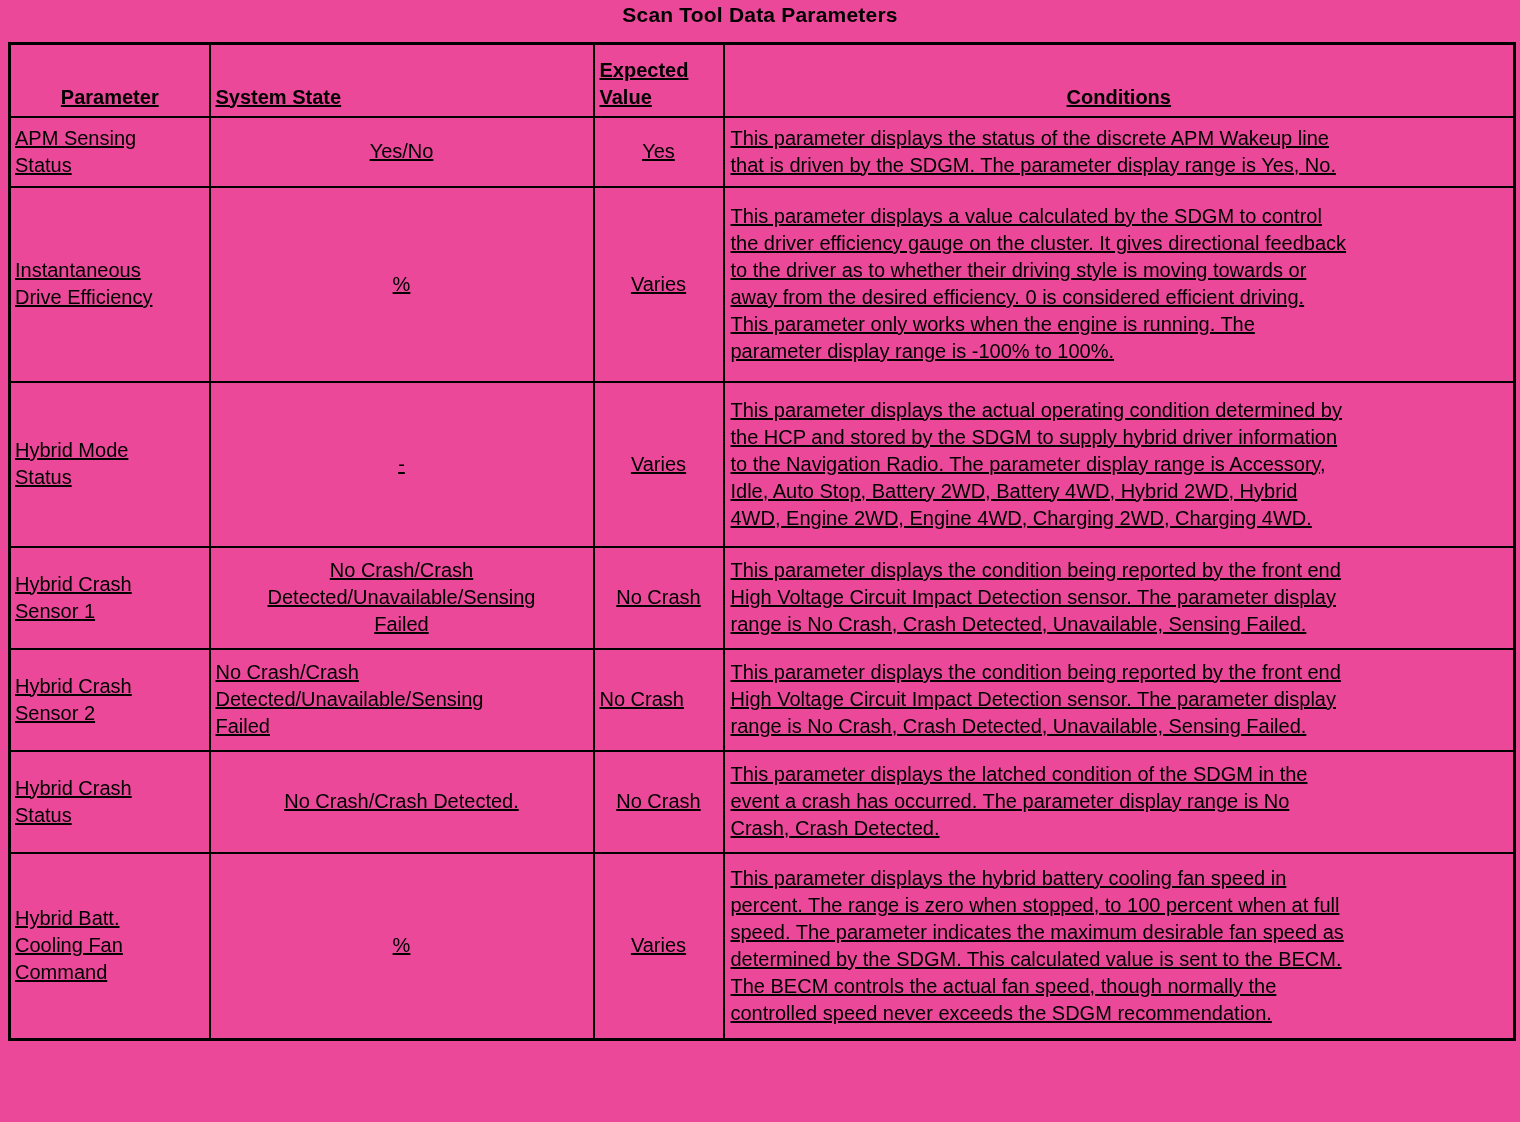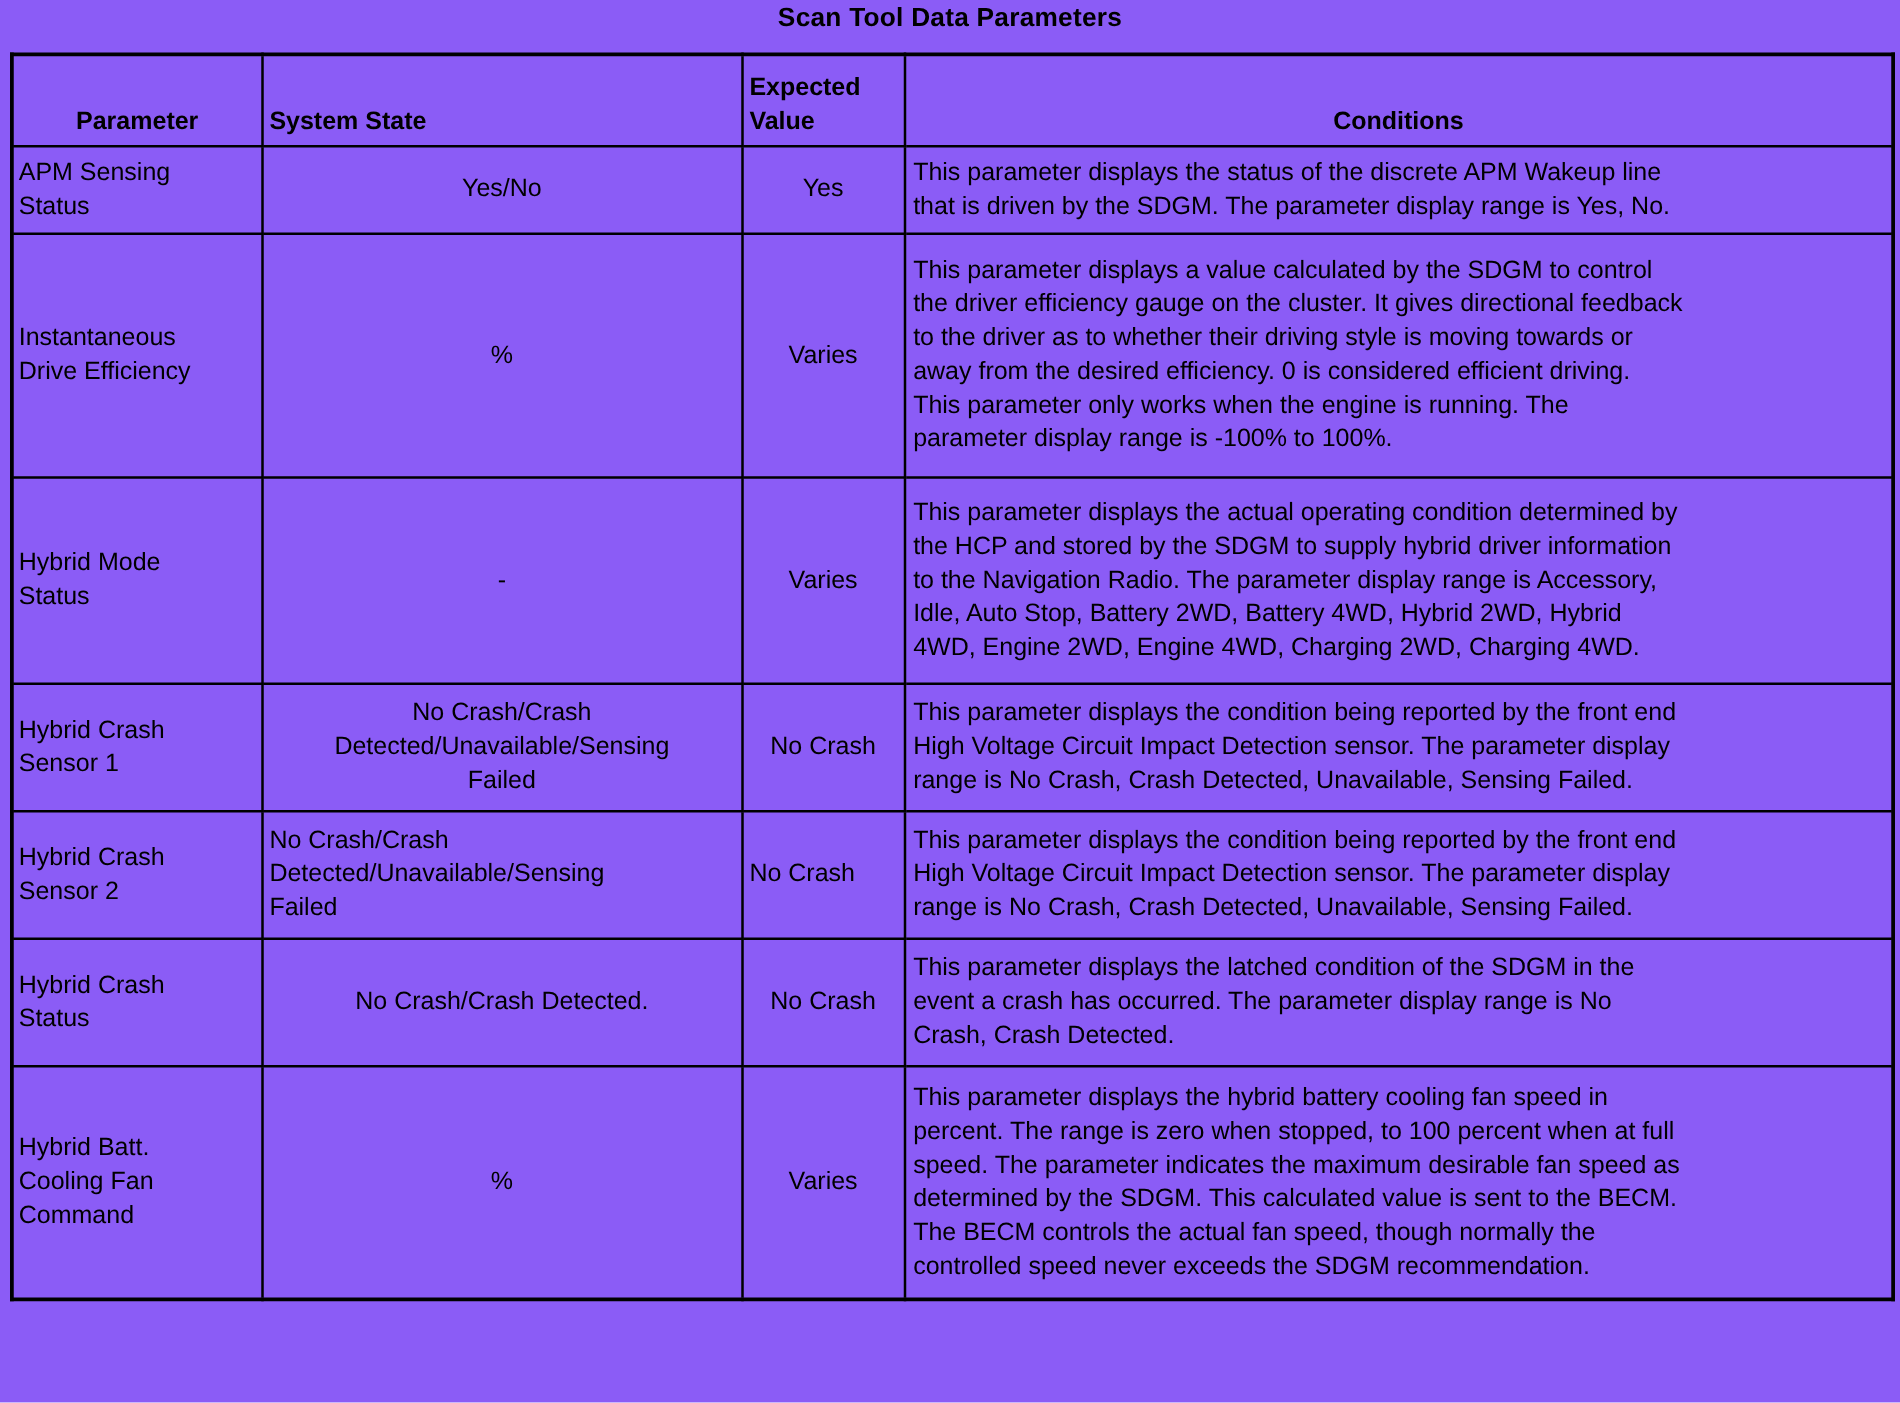--- a/index.html
+++ b/index.html
@@ -5,21 +5,21 @@
   html, body {
     margin: 0; padding: 0;
     background: #ffffff;
     color: #000000;
     font-family: "Liberation Sans", sans-serif;
   }
   .page {
     position: relative;
     width: 1520px;
     height: 1122px;
-    background: #8b5cf6;
+    background: #ec4899;
     overflow: hidden;
   }
   .doc-title {
     position: absolute;
     top: 3px; left: 0;
     width: 100%;
     text-align: center;
     font-size: 21px;
     font-weight: bold;
     letter-spacing: 0.2px;
@@ -36,20 +36,21 @@
   }
   col.c-param { width: 200px; }
   col.c-ss    { width: 384px; }
   col.c-ev    { width: 130px; }
   col.c-desc  { width: 791px; }
 
   td, th {
     border: 2px solid #000;
     padding: 2px 5px;
     overflow: hidden;
+    text-decoration: underline;
   }
   
   tr.hdr { height: 73px; }
   tr.hdr th {
     vertical-align: bottom;
     font-weight: bold;
     font-size: 20px;
     padding-bottom: 5px;
     white-space: pre-line;
   }

